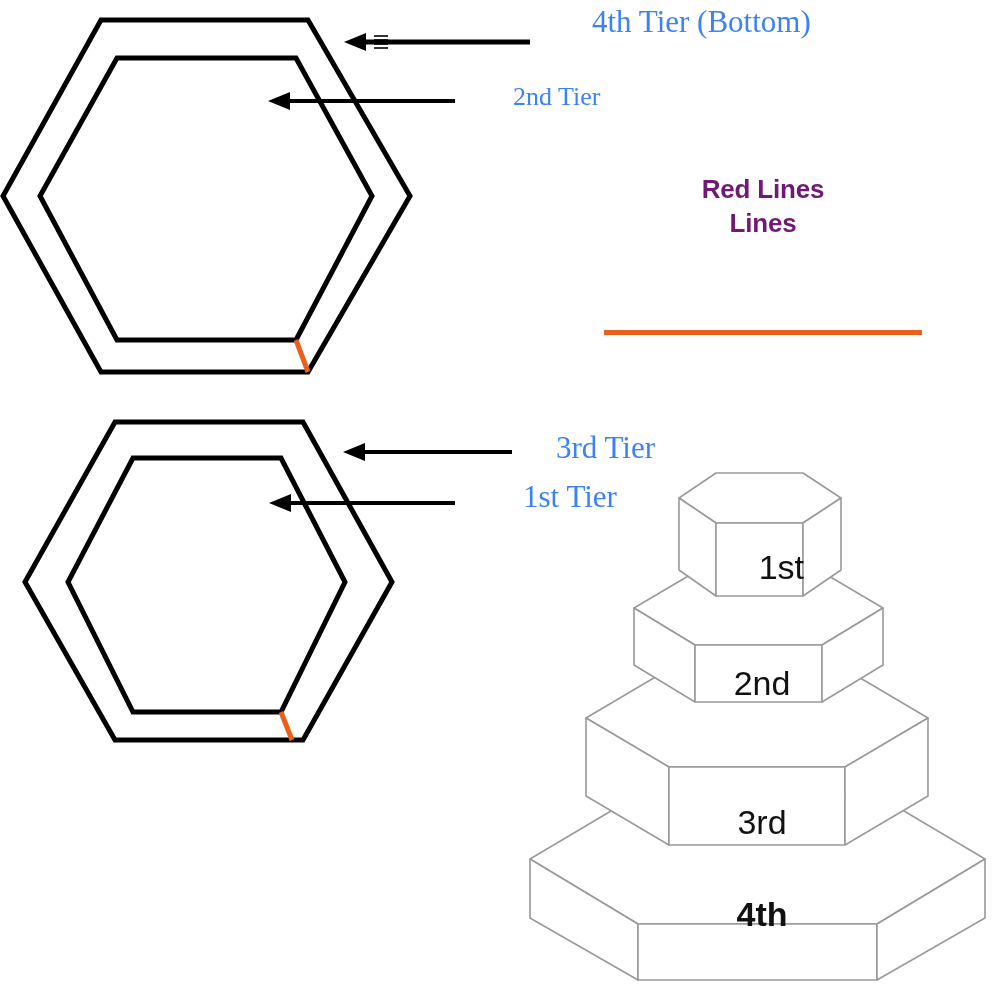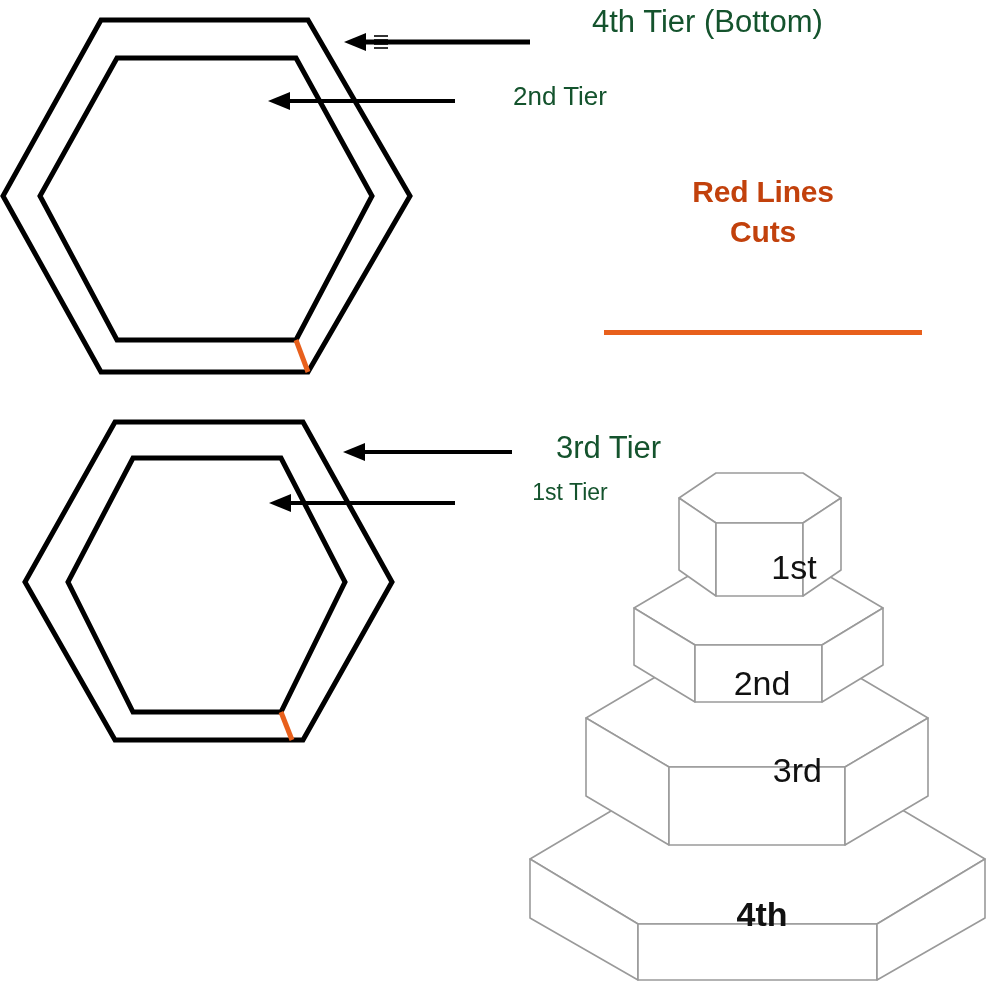--- a/index.html
+++ b/index.html
@@ -16,22 +16,22 @@
   }
   #canvas {
     position: absolute;
     top: 0;
     left: 0;
     width: 1000px;
     height: 1000px;
   }
   .label {
     position: absolute;
-    color: #14532d;
-    font-family: Liberation Sans, sans-serif;
+    color: #3b82f6;
+    font-family: Liberation Serif, serif;
     white-space: nowrap;
     line-height: 1.15;
   }
   #label-4th-tier {
     left: 592px;
     top: 4px;
     font-size: 31px;
   }
   #label-2nd-tier {
     left: 513px;
@@ -40,60 +40,60 @@
   }
   #label-3rd-tier {
     left: 512px;
     top: 430px;
     font-size: 31px;
     margin-left: 44px;
   }
   #label-1st-tier-block {
     left: 495px;
     top: 479px;
-    font-size: 23px;
+    font-size: 31px;
     text-align: center;
     width: 150px;
   }
   #label-1st-tier-block .l2 {
     display: block;
   }
   #callout-box {
     position: absolute;
     left: 602px;
     top: 172px;
     width: 322px;
     text-align: center;
   }
   #callout-box .callout-text {
     display: block;
-    font-size: 30px;
+    font-size: 26px;
     font-weight: bold;
-    color: #c2410c;
+    color: #701a75;
     line-height: 1.32;
     letter-spacing: -0.2px;
   }
   #callout-rule {
     position: absolute;
     left: 604px;
     top: 330px;
     width: 318px;
     height: 5px;
     background: #E8601C;
   }
   .cake-face-label {
     position: absolute;
     font-size: 34px;
     color: #111111;
     text-align: center;
     font-family: "Liberation Sans", "DejaVu Sans", sans-serif;
   }
-  #cake-label-1st { left: 744px; top: 548px; width: 100px; }
+  #cake-label-1st { left: 704px; top: 548px; width: 100px; text-align: right; }
   #cake-label-2nd { left: 702px; top: 664px; width: 120px; }
-  #cake-label-3rd { left: 702px; top: 751px; width: 120px; text-align: right; }
+  #cake-label-3rd { left: 702px; top: 803px; width: 120px; }
   #cake-label-4th { left: 702px; top: 895px; width: 120px; font-weight: bold; }
 </style>
 </head>
 <body>
 
 <svg id="canvas" viewBox="0 0 1000 1000">
 
   <g>
     <polygon points="101,20 308,20 410,196 308,372 101,372 3,196" fill="none" stroke="#000000" stroke-width="5"></polygon>
     <polygon points="117,58 296,58 372,196 296,340 117,340 40,196" fill="none" stroke="#000000" stroke-width="5"></polygon>
@@ -167,20 +167,20 @@
 <div class="label" id="label-2nd-tier">2nd Tier</div>
 
 <div class="label" id="label-3rd-tier">3rd Tier</div>
 
 <div class="label" id="label-1st-tier-block">
   <span class="l1">1st Tier</span>
 </div>
 
 <div id="callout-box">
   <span class="callout-text">Red Lines</span>
-  <span class="callout-text">Cuts</span>
+  <span class="callout-text">Lines</span>
 </div>
 <div id="callout-rule"></div>
 
 <div class="cake-face-label" id="cake-label-1st">1st</div>
 <div class="cake-face-label" id="cake-label-2nd">2nd</div>
 <div class="cake-face-label" id="cake-label-3rd">3rd</div>
 <div class="cake-face-label" id="cake-label-4th">4th</div>
 
 </body></html>

